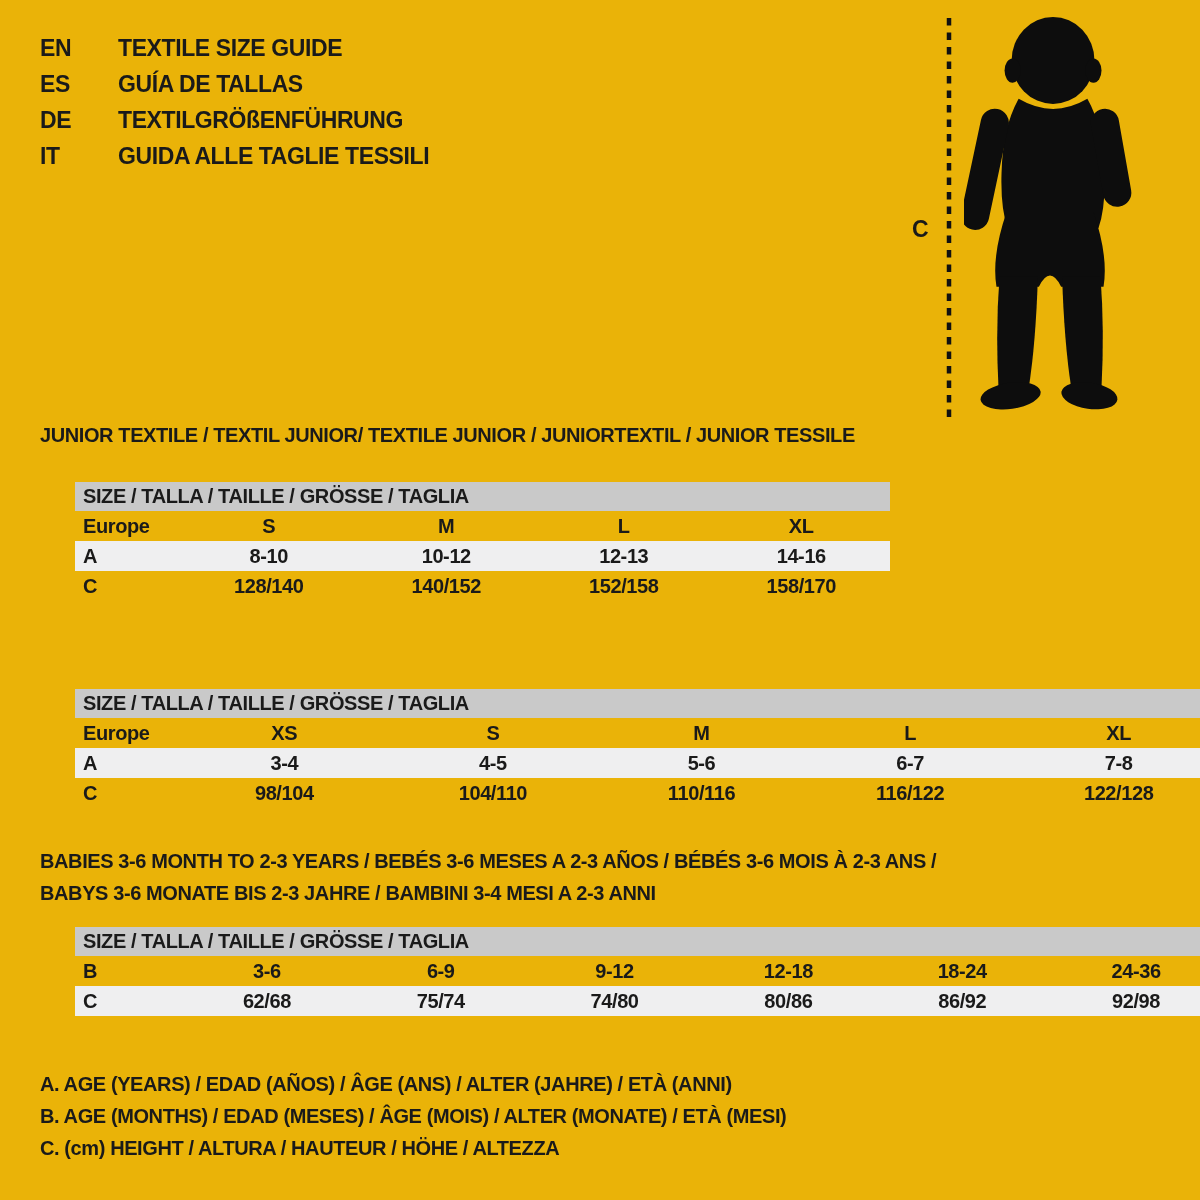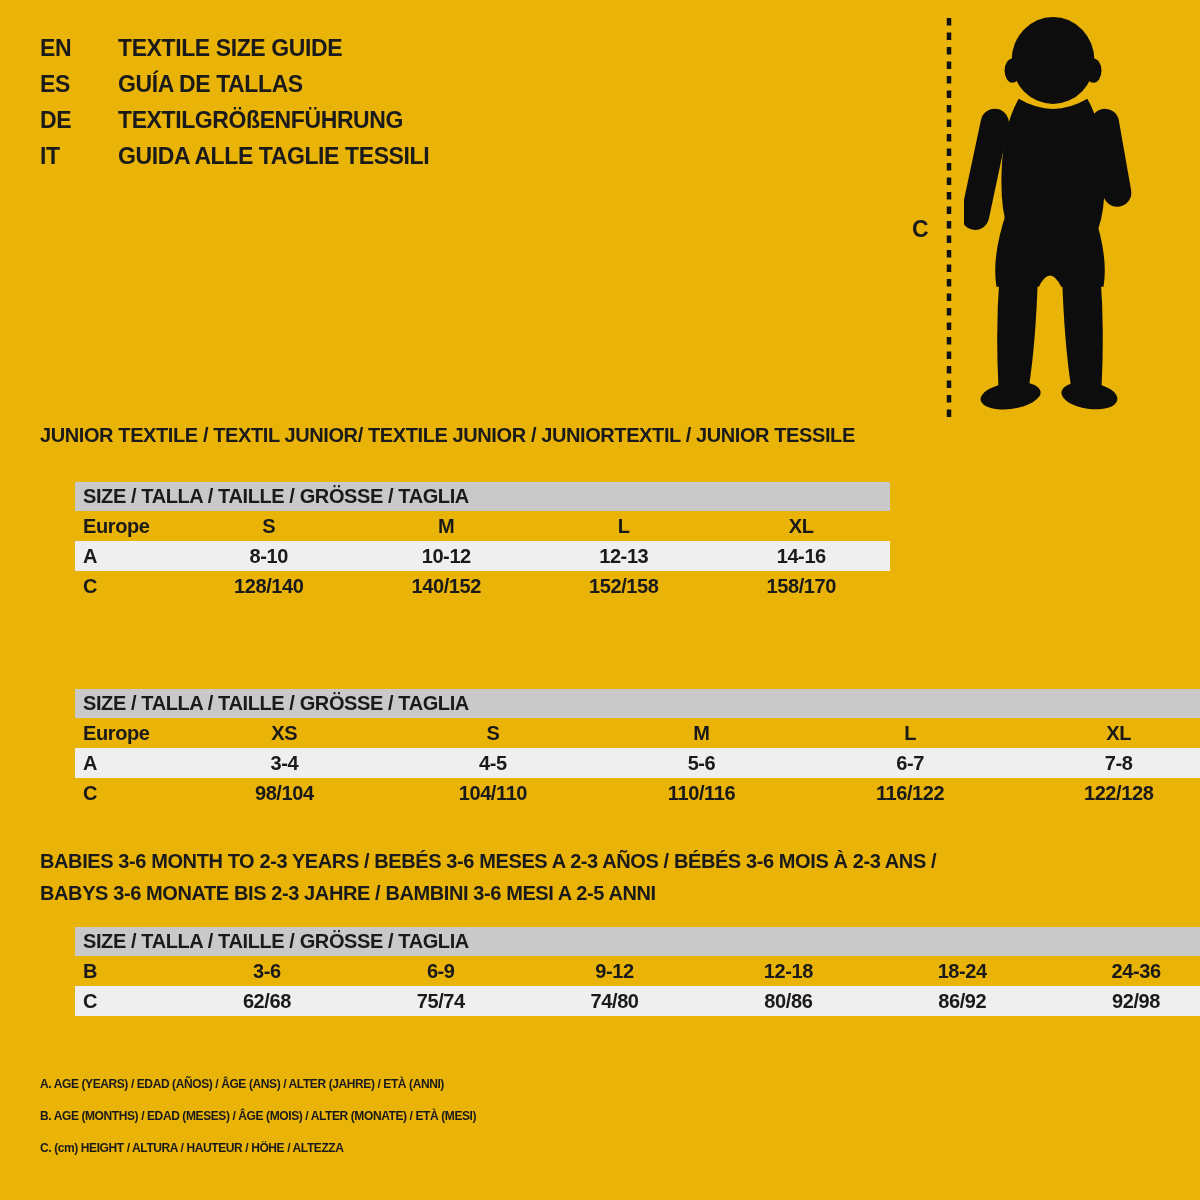--- a/index.html
+++ b/index.html
@@ -33,21 +33,21 @@
   .silhouette{position:absolute;left:964px;top:14px;}
   
   .sec-title{position:absolute;left:40px;font-size:20px;white-space:nowrap;}
   .title-junior{top:424px;}
   .title-children{top:642px;}
   .title-babies-1{top:850px;}
   .title-babies-2{top:882px;}
   .sub{font-size:13px;vertical-align:-4px;letter-spacing:-0.3px;}
   
   .footnotes{position:absolute;left:40px;top:1068px;}
-  .footnote{font-size:12px;height:32px;line-height:32px;white-space:nowrap;}
+  .footnote{font-size:20px;height:32px;line-height:32px;white-space:nowrap;}
   
   .size-table{position:absolute;left:35px;margin-left:40px;}
   .t-junior{top:482px;width:815px;}
   .t-children{top:689px;width:1148px;}
   .t-babies{top:927px;width:1148px;}
   .bar{
     height:29px;background:var(--bar);
     display:flex;align-items:center;
     font-size:20px;padding-left:8px;
   }
@@ -155,21 +155,21 @@
       <span class="tlabel">C</span>
       <span class="tcell">98/104</span>
       <span class="tcell">104/110</span>
       <span class="tcell">110/116</span>
       <span class="tcell">116/122</span>
       <span class="tcell">122/128</span>
     </div>
   </div>
 
   <div class="sec-title title-babies-1">BABIES 3-6 MONTH TO 2-3 YEARS / BEBÉS 3-6 MESES A 2-3 AÑOS / BÉBÉS 3-6 MOIS À 2-3 ANS /</div>
-  <div class="sec-title title-babies-2">BABYS 3-6 MONATE BIS 2-3 JAHRE / BAMBINI 3-6 MESI A 2-5 ANNI</div>
+  <div class="sec-title title-babies-2">BABYS 3-6 MONATE BIS 2-3 JAHRE / BAMBINI 3-4 MESI A 2-3 ANNI</div>
   <div class="size-table t-babies">
     <div class="bar">
       <span>SIZE / TALLA / TAILLE / GRÖSSE / TAGLIA</span>
     </div>
     <div class="trow">
       <span class="tlabel">B</span>
       <span class="tcell">3-6</span>
       <span class="tcell">6-9</span>
       <span class="tcell">9-12</span>
       <span class="tcell">12-18</span>

